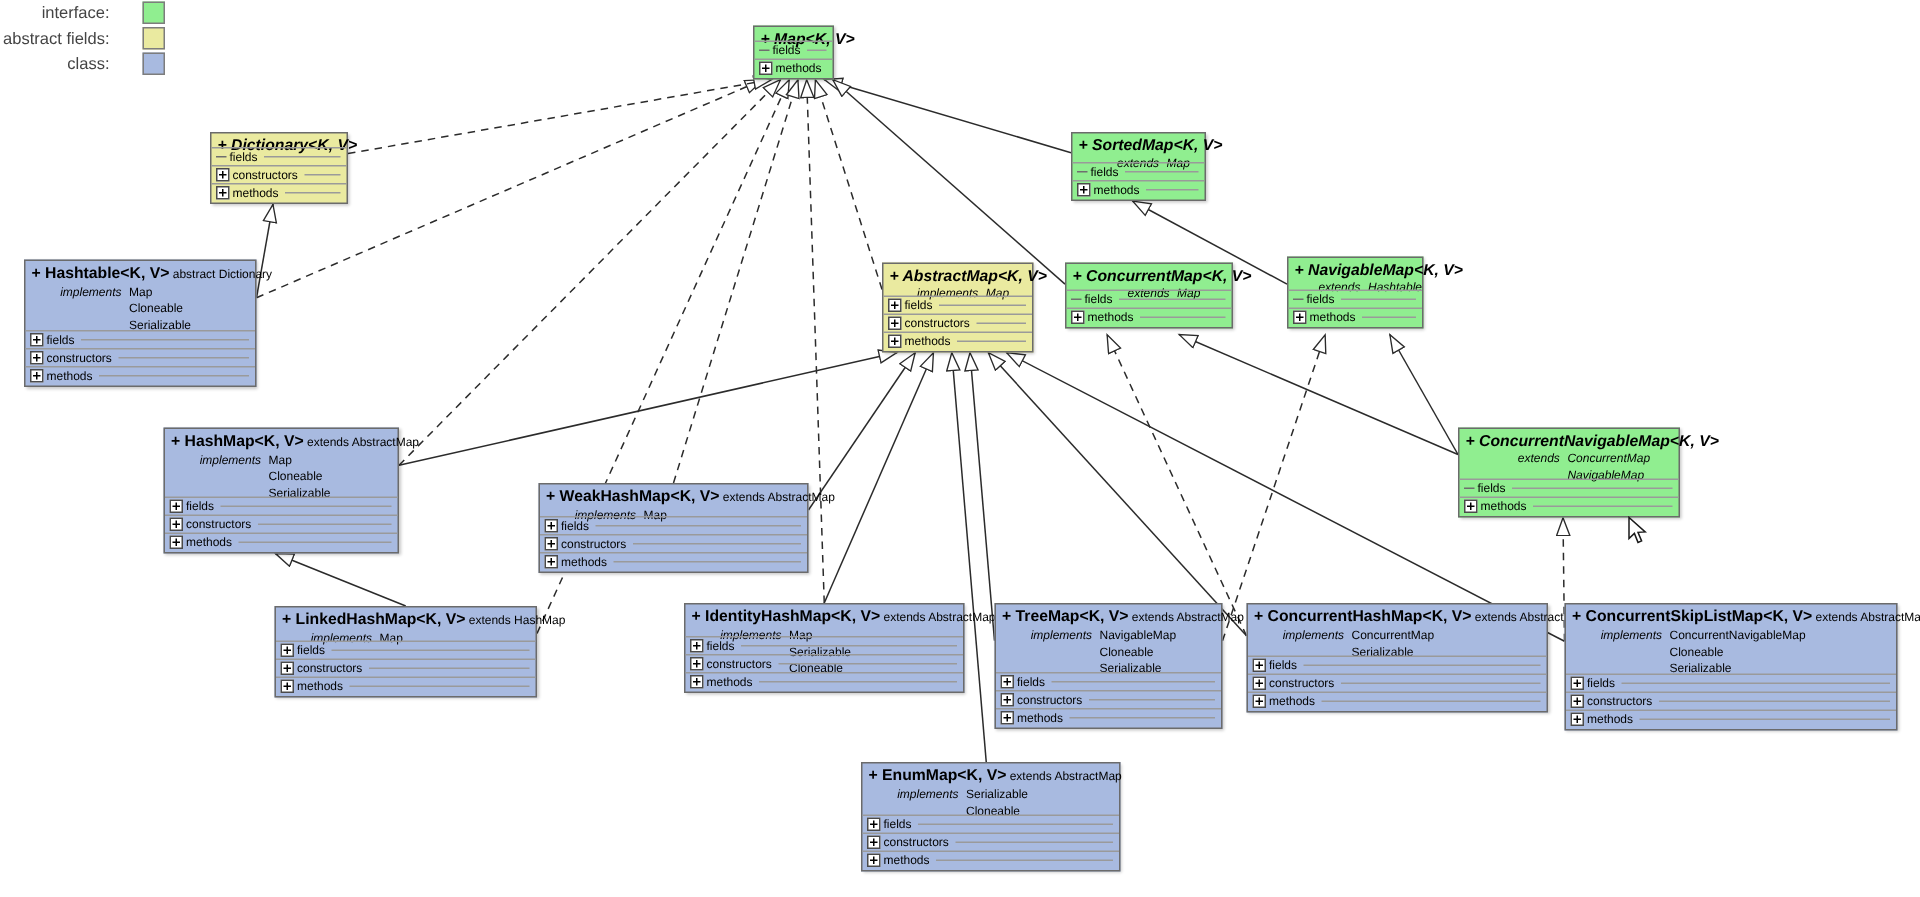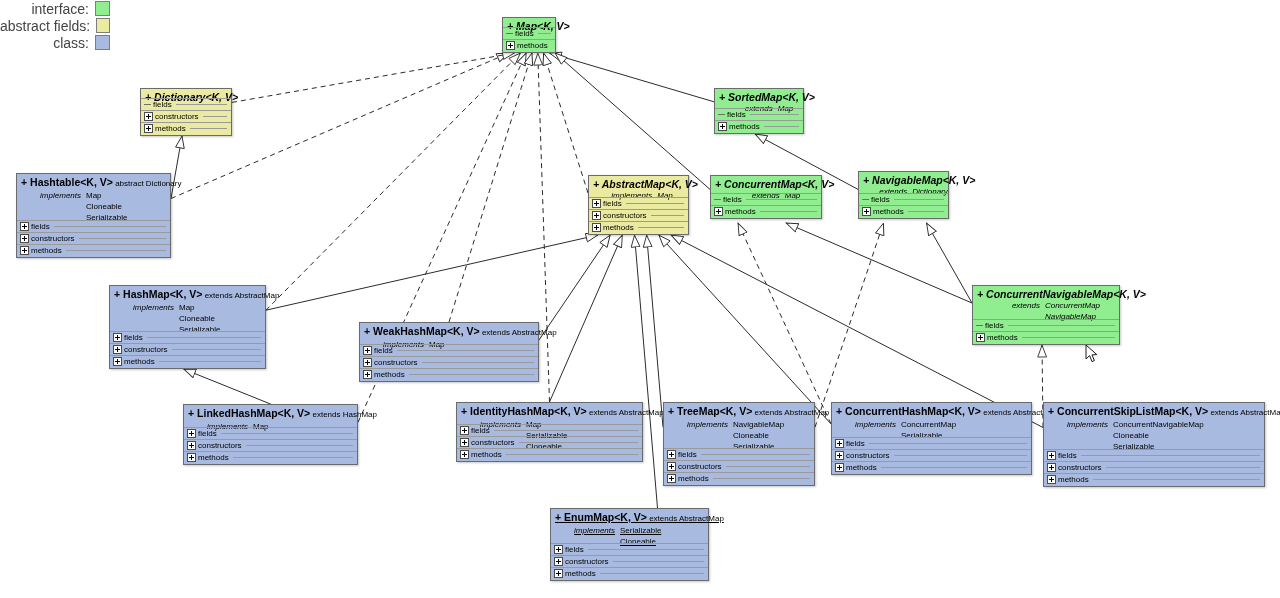--- a/index.html
+++ b/index.html
@@ -1,21 +1,21 @@
 <!DOCTYPE html>
 <html><head>
 <meta charset="utf-8">
 <style>
   html,body{margin:0;padding:0;background:#ffffff;}
   body{width:1280px;height:598px;position:relative;overflow:hidden;
        font-family:"Liberation Sans",sans-serif;color:#000;}
   #diagram{position:absolute;inset:0;width:1280px;height:598px;}
   .legend{position:absolute;left:0;top:0;width:110px;}
   .legend-row{display:flex;align-items:center;justify-content:flex-end;height:17px;}
-  .legend-label{font-size:14px;color:#444;margin-right:6px;white-space:nowrap;}
+  .legend-label{font-size:11px;color:#444;margin-right:22px;white-space:nowrap;}
   .legend-swatch{width:13px;height:13px;border:1px solid #7d7d7d;}
   .box{position:absolute;border:1px solid #6b6b6b;box-sizing:border-box;
        box-shadow:1px 1px 2px rgba(0,0,0,.22);}
   .box.iface{background:#90ee90;}
   .box.abstract{background:#eaeaa0;}
   .box.cls{background:#a8bae0;}
   .hdr{padding:2px 4px 1px 4px;}
   .title{font-size:10.5px;font-weight:bold;font-style:italic;white-space:nowrap;line-height:12px;}
   .title.nonitalic{font-style:normal;}
   .ext{font-size:8px;font-weight:normal;font-style:italic;}
@@ -229,21 +229,21 @@
           <span class="crule"></span>
         </div>
       </div>
     </div>
     <div class="box iface" style="left: 858px; top: 171px; width: 91px; height: 48px;">
       <div class="hdr">
         <div class="title" style="text-align: center;">+ NavigableMap&lt;K, V&gt;</div>
         <div class="rel" style="justify-content: center;">
           <span class="kw" style="min-width: 48px; margin-right: 5px;">extends</span>
           <span class="vals">
-            <span style="font-style: italic;">Dictionary</span>
+            <span style="font-style: italic;">Hashtable</span>
           </span>
         </div>
       </div>
       <div style="position: absolute; left: 0px; right: 0px; bottom: 1px;">
         <div class="compart">
           <span class="dash"></span>
           <span class="cname">fields</span>
           <span class="crule"></span>
         </div>
         <div class="compart">
@@ -475,21 +475,21 @@
           <span class="cname">constructors</span>
           <span class="crule"></span>
         </div>
         <div class="compart">
           <span class="exp"></span>
           <span class="cname">methods</span>
           <span class="crule"></span>
         </div>
       </div>
     </div>
-    <div class="box cls" style="left: 550px; top: 508px; width: 159px; height: 73px; text-decoration: underline;">
+    <div class="box cls" style="left: 574px; top: 508px; width: 173px; height: 73px;">
       <div class="hdr">
         <div class="title nonitalic" style="text-align: left;">+ EnumMap&lt;K, V&gt;<span class="ext up"> extends AbstractMap</span></div>
         <div class="rel">
           <span class="kw" style="min-width: 60px; margin-right: 5px;">implements</span>
           <span class="vals">
             <span>Serializable</span>
             <span>Cloneable</span>
           </span>
         </div>
       </div>

